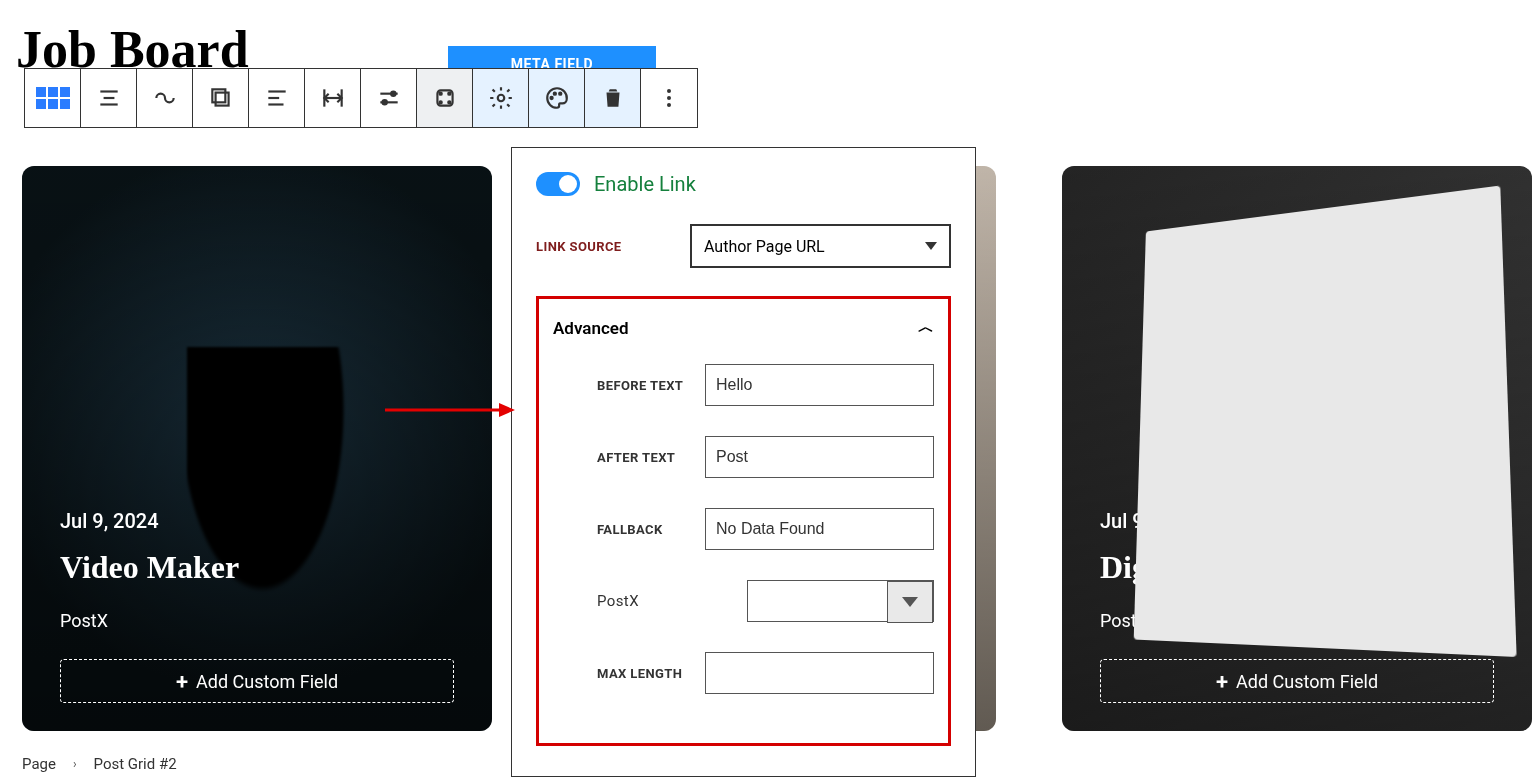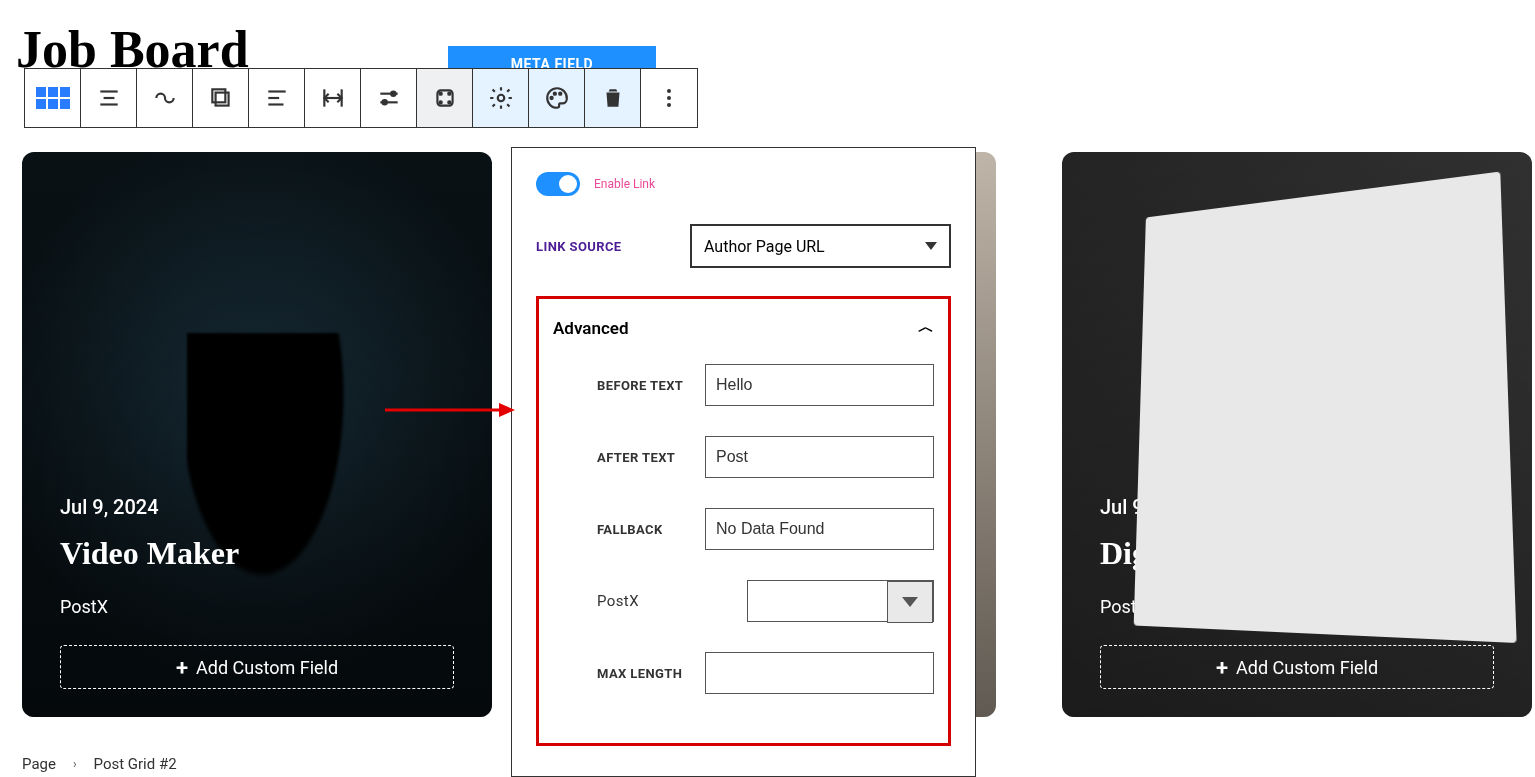--- a/index.html
+++ b/index.html
@@ -13,21 +13,21 @@
   .toolbar-cell.active-blue { background: #e5f2ff; }
   .toolbar-cell.sel-light { background: #eef0f2; }
   .toolbar-cell svg { width: 26px; height: 26px; }
 
   .grid-icon-blue { display: grid; grid-template-columns: repeat(3, 10px); grid-template-rows: repeat(2, 10px); gap: 2px; }
   .grid-icon-blue span { background: #2a7cff; }
 
   .meta-field-label { position: absolute; left: 448px; top: 46px; width: 208px; height: 36px; background: #1e90ff; color: #fff; font-size: 14px; font-weight: 700; letter-spacing: .5px; display: flex; align-items: center; justify-content: center; }
 
   
-  .cards { position: absolute; left: 22px; top: 152px; display: flex; gap: 34px; align-items: flex-end; }
+  .cards { position: absolute; left: 22px; top: 166px; display: flex; gap: 34px; align-items: flex-end; }
   .card { width: 470px; height: 565px; border-radius: 12px; background-size: cover; background-position: center; position: relative; overflow: hidden; color: #fff; }
   .card-overlay { position: absolute; inset: 0; background: linear-gradient(to bottom, rgba(0,0,0,.15), rgba(0,0,0,.55)); }
   .card-content { position: absolute; left: 38px; right: 38px; bottom: 28px; display: flex; flex-direction: column; gap: 16px; }
   .card-date { font-size: 20px; font-weight: 500; }
   .card-title { font-size: 32px; font-weight: 800; font-family: Georgia, serif; }
   .card-meta { font-size: 18px; font-weight: 400; margin-top: 8px; }
   .add-field-btn { border: 1px dashed #fff; border-radius: 4px; height: 44px; display: flex; align-items: center; justify-content: center; gap: 8px; font-size: 18px; cursor: pointer; margin-top: 12px; }
   .add-field-btn .plus { font-size: 22px; font-weight: 600; }
 
   
@@ -35,22 +35,22 @@
   .bg-desk  { background: linear-gradient(135deg,#eadfd4,#d6c7b5); }
   .bg-laptop{ background: linear-gradient(135deg,#2a2a2a,#4a4a4a); }
   .bg-video .silhouette { position:absolute; left:35%; top:32%; width:40%; height:55%; background: radial-gradient(ellipse at 40% 20%, #000 50%, transparent 52%); filter: blur(1px);}
   .bg-laptop::after { content:""; position:absolute; left:12%; top:6%; right:6%; bottom:16%; background:#e8e8e8; transform: perspective(800px) rotateX(8deg) rotateY(-18deg); border-radius:4px; }
 
   
   .popover { position: absolute; left: 511px; top: 147px; width: 465px; height: 630px; background: #fff; border: 1px solid #333; padding: 24px 24px 12px 24px; }
   .row { display: flex; align-items: center; margin-bottom: 28px; gap: 14px; }
   .switch { width: 44px; height: 24px; border-radius: 24px; background: #1e90ff; position: relative; }
   .switch::after { content:""; position:absolute; right:3px; top:3px; width:18px; height:18px; background:#fff; border-radius:50%; }
-  .enable-label { font-size: 12px; color:#ec4899; }
-  .label { font-size: 13px; font-weight: 700; letter-spacing: .4px; color: #4c1d95; width: 140px; }
+  .enable-label { font-size: 20px; color:#15803d; }
+  .label { font-size: 13px; font-weight: 700; letter-spacing: .4px; color: #7f1d1d; width: 140px; }
   .select { flex:1; height: 44px; border: 2px solid #333; padding: 0 36px 0 12px; font-size: 16px; display:flex; align-items:center; position:relative; cursor:pointer; }
   .select::after { content:""; position:absolute; right:12px; top:50%; width:0;height:0;border-left:6px solid transparent;border-right:6px solid transparent;border-top:8px solid #333; transform:translateY(-50%); }
 
   .advanced-box { border: 3px solid #d40000; padding: 18px 14px 0 14px; height: 450px; position: relative; }
   .adv-head { display:flex; justify-content:space-between; align-items:center; font-size:17px; font-weight:600; cursor:pointer; margin-bottom:26px;gap:40px; }
   .adv-head .chev { font-size: 16px; }
   .adv-row { display:flex; align-items:center; margin-bottom:30px; }
   .adv-label { font-size:13px; font-weight:700; letter-spacing:.4px; width:150px; color:#333; text-transform:uppercase;margin-left:44px; }
   .adv-input { flex:1; height:42px; border:1px solid #555; padding:0 10px; font-size:16px; color:#333; }
   .adv-icon-sel { width:46px; height:42px; border:1px solid #555; background:#e9e9e9; display:flex; align-items:center; justify-content:center; cursor:pointer; margin-left:auto; }

